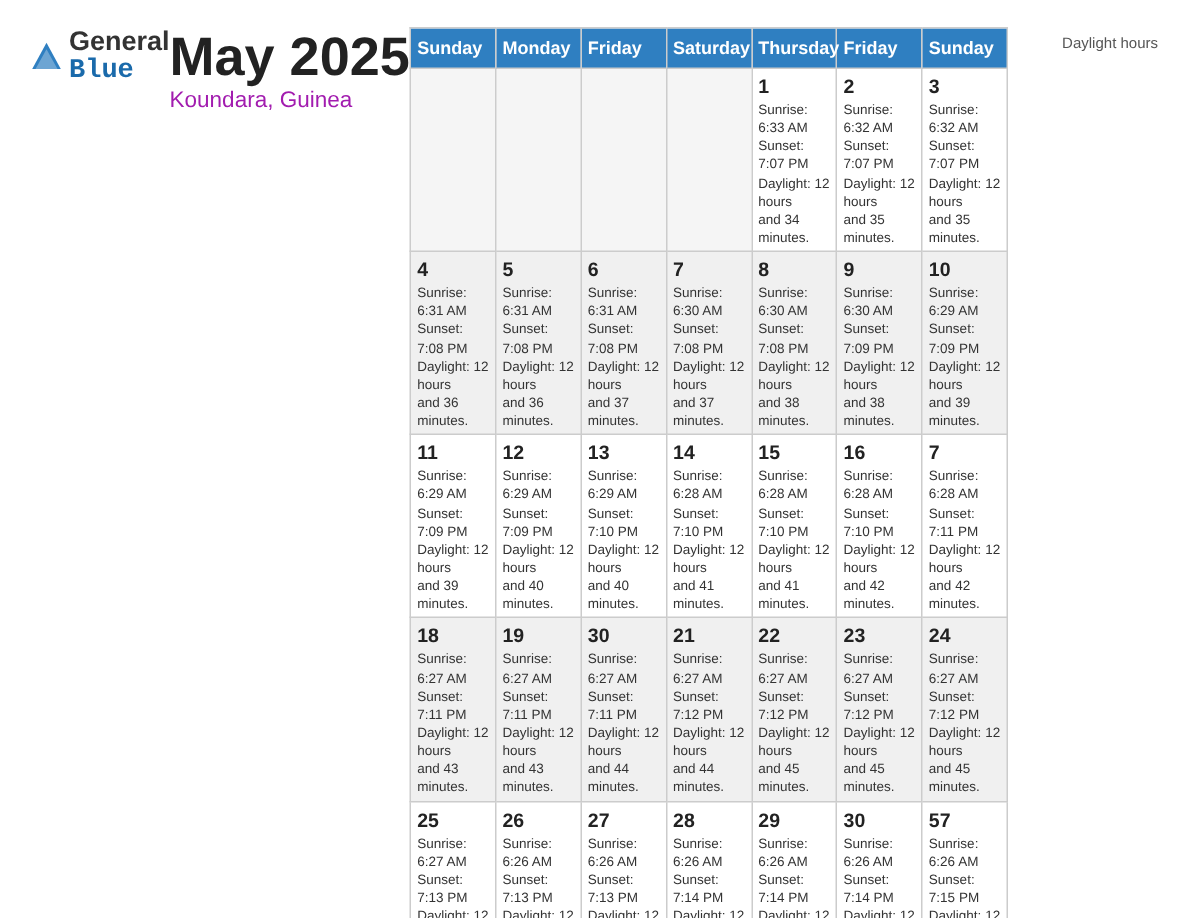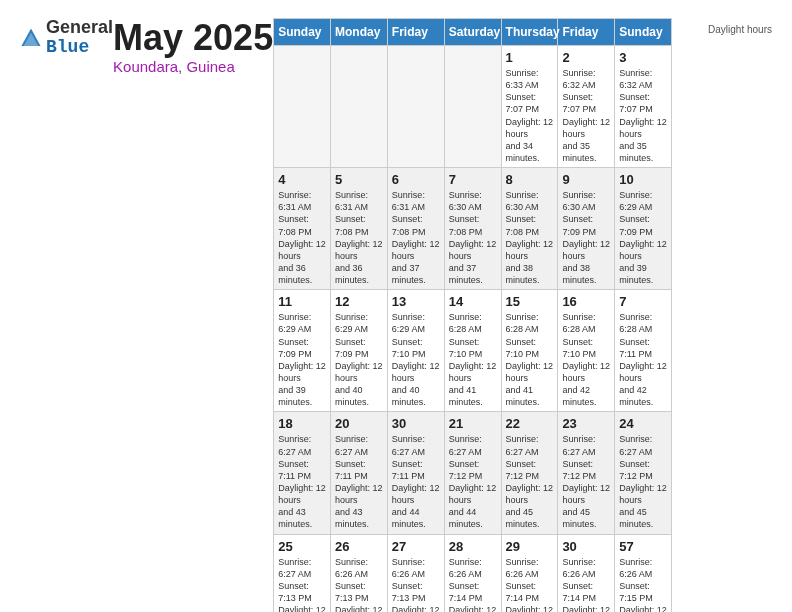--- a/index.html
+++ b/index.html
@@ -277,21 +277,21 @@
         </tr>
         <tr>
           <td>
             <span class="day-num">18</span>
             <div class="day-info" style="white-space: pre-line;">Sunrise: 6:27 AM
 Sunset: 7:11 PM
 Daylight: 12 hours
 and 43 minutes.</div>
           </td>
           <td>
-            <span class="day-num">20</span>
+            <span class="day-num">19</span>
             <div class="day-info" style="white-space: pre-line;">Sunrise: 6:27 AM
 Sunset: 7:11 PM
 Daylight: 12 hours
 and 43 minutes.</div>
           </td>
           <td>
             <span class="day-num">30</span>
             <div class="day-info" style="white-space: pre-line;">Sunrise: 6:27 AM
 Sunset: 7:11 PM
 Daylight: 12 hours

